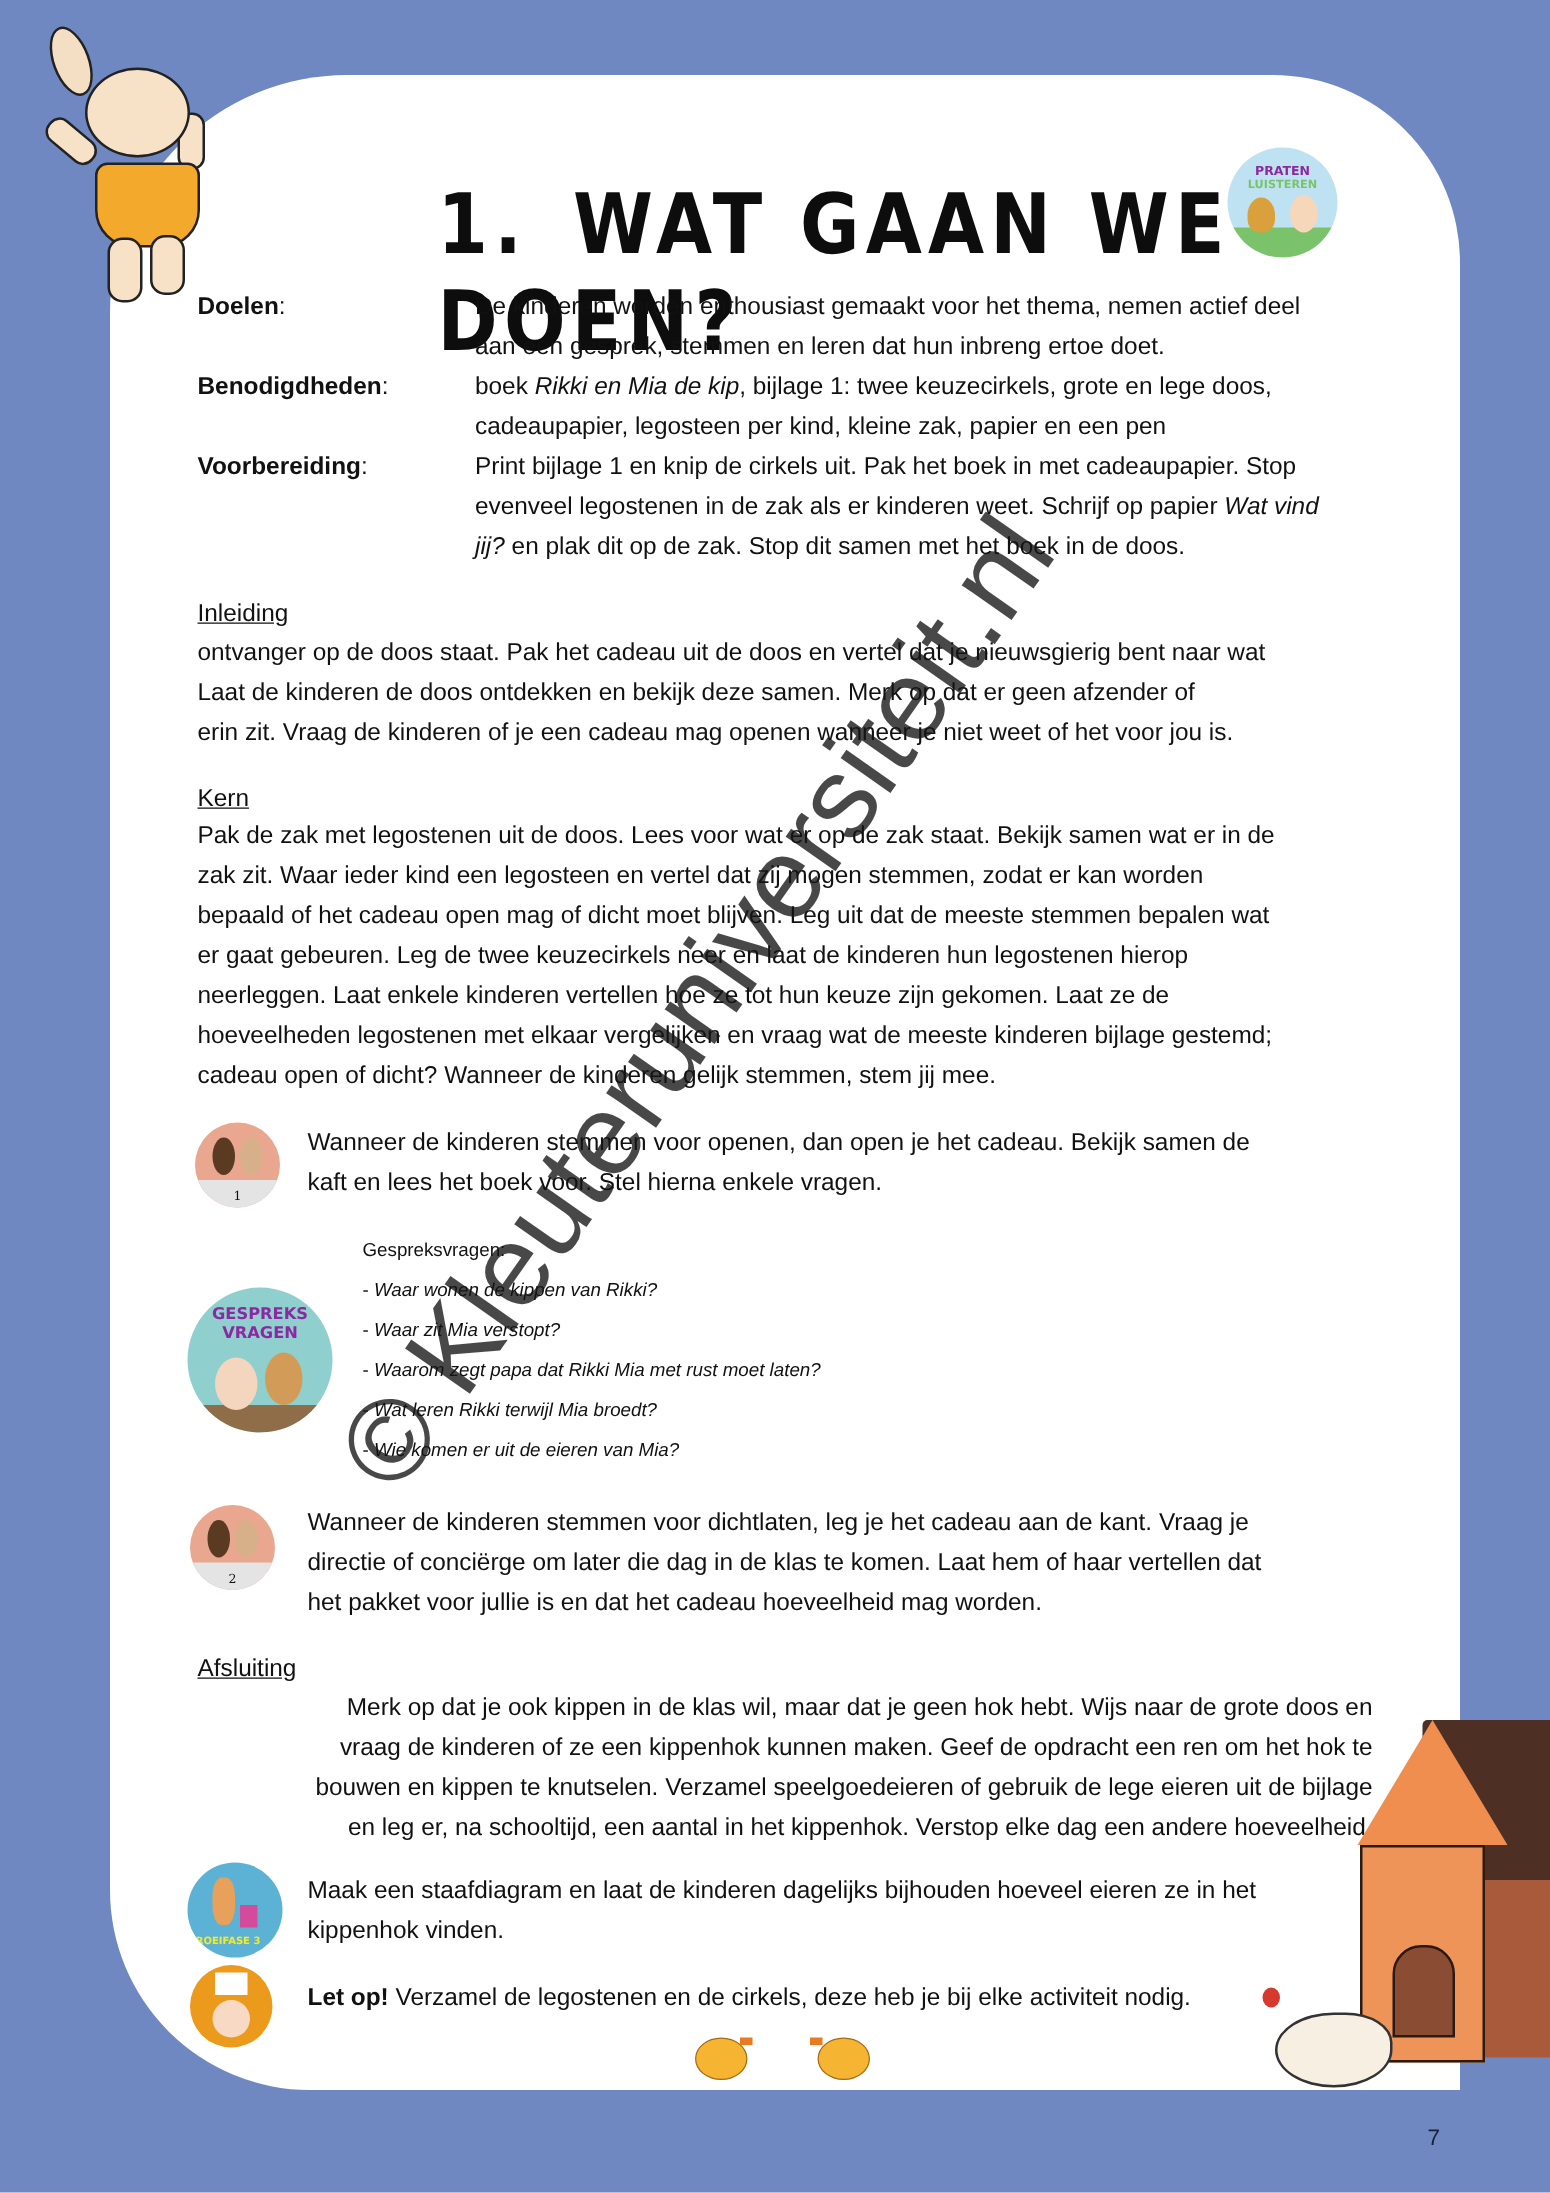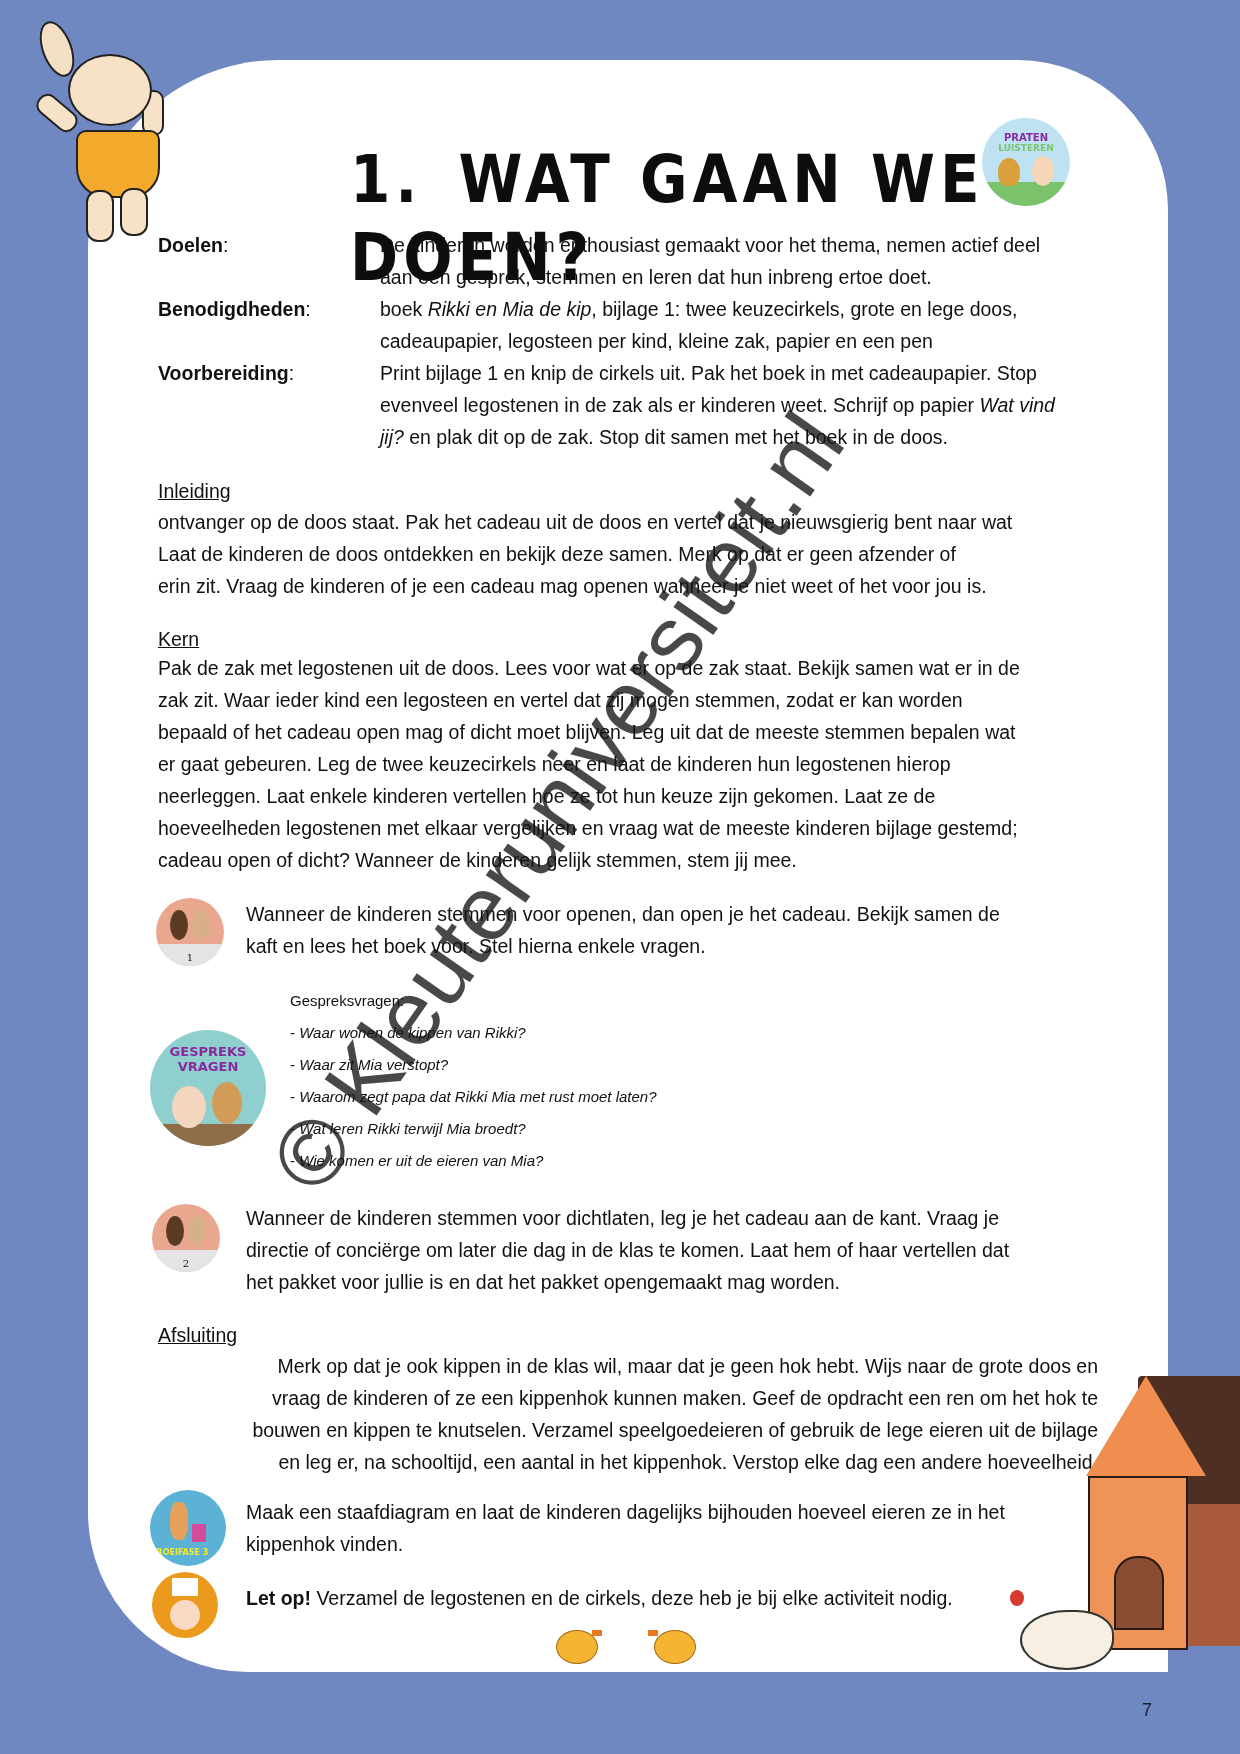--- a/index.html
+++ b/index.html
@@ -190,21 +190,21 @@
 
 <div class="ic-round ic-vote" style="left:152px; top:1204px;">
   <div class="floor"></div>
     <div class="k1"></div>
     <div class="k2"></div>
   <div class="n">2</div>
 </div>
 <div class="indented" style="top:1202px;">
   <div>Wanneer de kinderen stemmen voor dichtlaten, leg je het cadeau aan de kant. Vraag je</div>
   <div>directie of conciërge om later die dag in de klas te komen. Laat hem of haar vertellen dat</div>
-  <div>het pakket voor jullie is en dat het pakket opengemaakt mag worden.</div>
+  <div>het pakket voor jullie is en dat het cadeau hoeveelheid mag worden.</div>
 </div>
 
 <div class="section-head" style="top:1324px;">Afsluiting</div>
 <div class="para" style="top:1350px;text-align:right;">
   <div>Merk op dat je ook kippen in de klas wil, maar dat je geen hok hebt. Wijs naar de grote doos en</div>
   <div>vraag de kinderen of ze een kippenhok kunnen maken. Geef de opdracht een ren om het hok te</div>
   <div>bouwen en kippen te knutselen. Verzamel speelgoedeieren of gebruik de lege eieren uit de bijlage</div>
   <div>en leg er, na schooltijd, een aantal in het kippenhok. Verstop elke dag een andere hoeveelheid.</div>
 </div>
 

